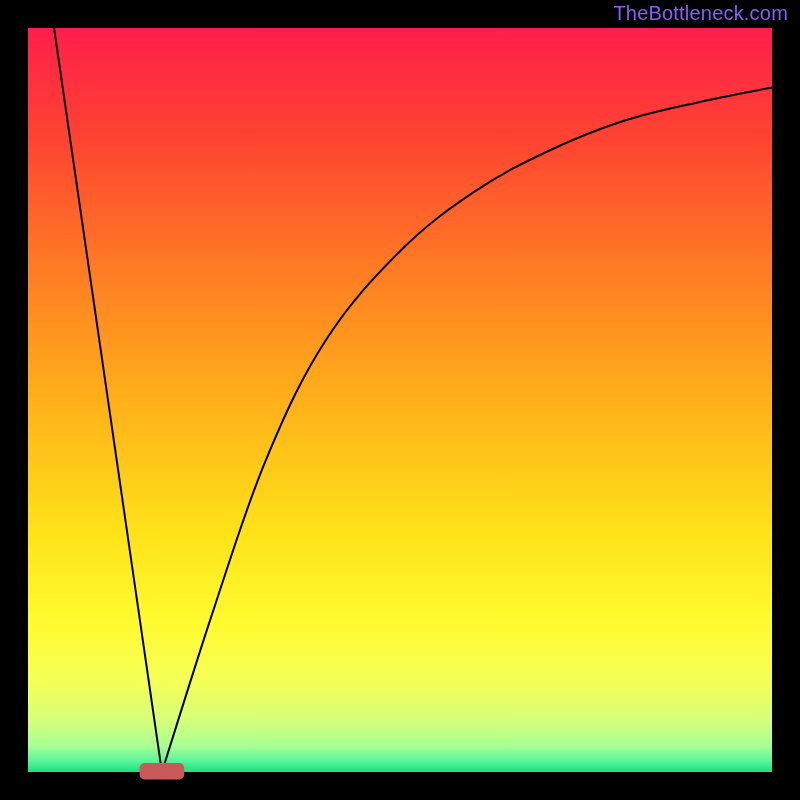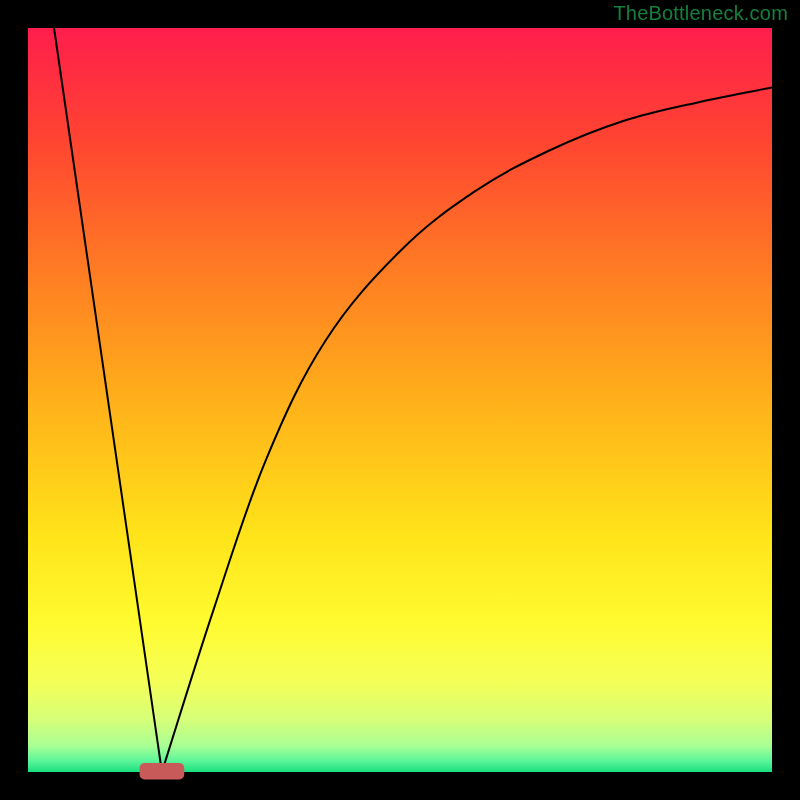--- a/index.html
+++ b/index.html
@@ -12,21 +12,21 @@
     position: relative;
     width: 800px;
     height: 800px;
   }
   .watermark {
     position: absolute;
     top: 2px;
     right: 12px;
     font-family: Arial, Helvetica, sans-serif;
     font-size: 20px;
-    color: #15803d;
+    color: #8b5cf6;
     letter-spacing: 0.2px;
   }
   svg {
     display: block;
   }
 </style>
 </head>
 <body>
 
 <div class="chart-container">

